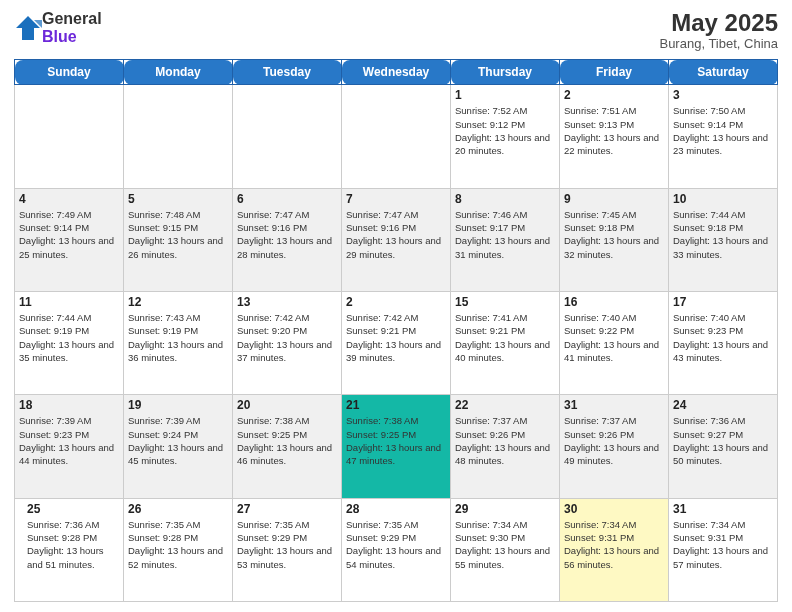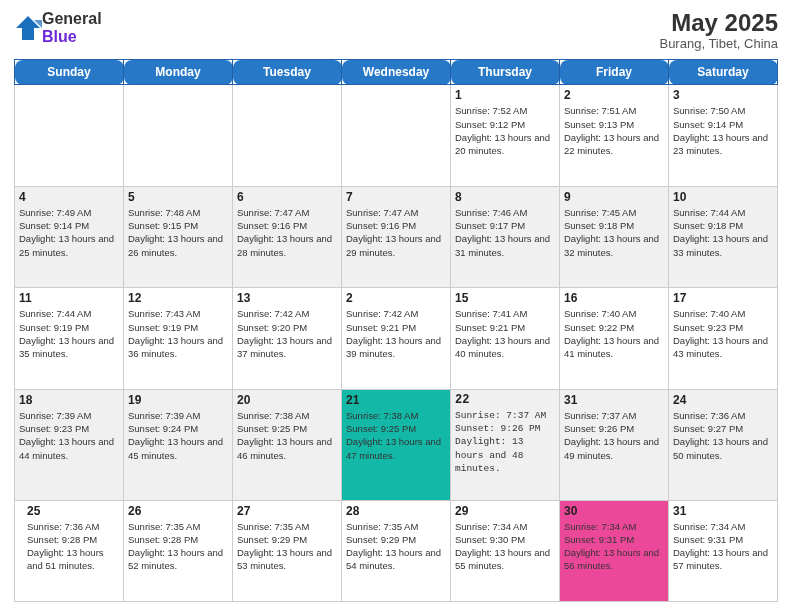--- a/index.html
+++ b/index.html
@@ -269,21 +269,21 @@
             <div class="day-info">Sunrise: 7:38 AM
 Sunset: 9:25 PM
 Daylight: 13 hours and 46 minutes.</div>
           </td>
           <td style="background: #14b8a6;">
             <span class="day-number">21</span>
             <div class="day-info">Sunrise: 7:38 AM
 Sunset: 9:25 PM
 Daylight: 13 hours and 47 minutes.</div>
           </td>
-          <td style="background: rgb(240, 240, 240); font-family: Liberation Mono, monospace;">
+          <td style="background: rgb(240, 240, 240);">
             <span class="day-number">22</span>
             <div class="day-info">Sunrise: 7:37 AM
 Sunset: 9:26 PM
 Daylight: 13 hours and 48 minutes.</div>
           </td>
           <td style="background: rgb(240, 240, 240);">
             <span class="day-number">31</span>
             <div class="day-info">Sunrise: 7:37 AM
 Sunset: 9:26 PM
 Daylight: 13 hours and 49 minutes.</div>
@@ -319,21 +319,21 @@
             <div class="day-info">Sunrise: 7:35 AM
 Sunset: 9:29 PM
 Daylight: 13 hours and 54 minutes.</div>
           </td>
           <td style="background: rgb(255, 255, 255);">
             <span class="day-number">29</span>
             <div class="day-info">Sunrise: 7:34 AM
 Sunset: 9:30 PM
 Daylight: 13 hours and 55 minutes.</div>
           </td>
-          <td style="background: #ec4899;">
+          <td style="background: #fef9c3;">
             <span class="day-number">30</span>
             <div class="day-info">Sunrise: 7:34 AM
 Sunset: 9:31 PM
 Daylight: 13 hours and 56 minutes.</div>
           </td>
           <td style="background: rgb(255, 255, 255);">
             <span class="day-number">31</span>
             <div class="day-info">Sunrise: 7:34 AM
 Sunset: 9:31 PM
 Daylight: 13 hours and 57 minutes.</div>

